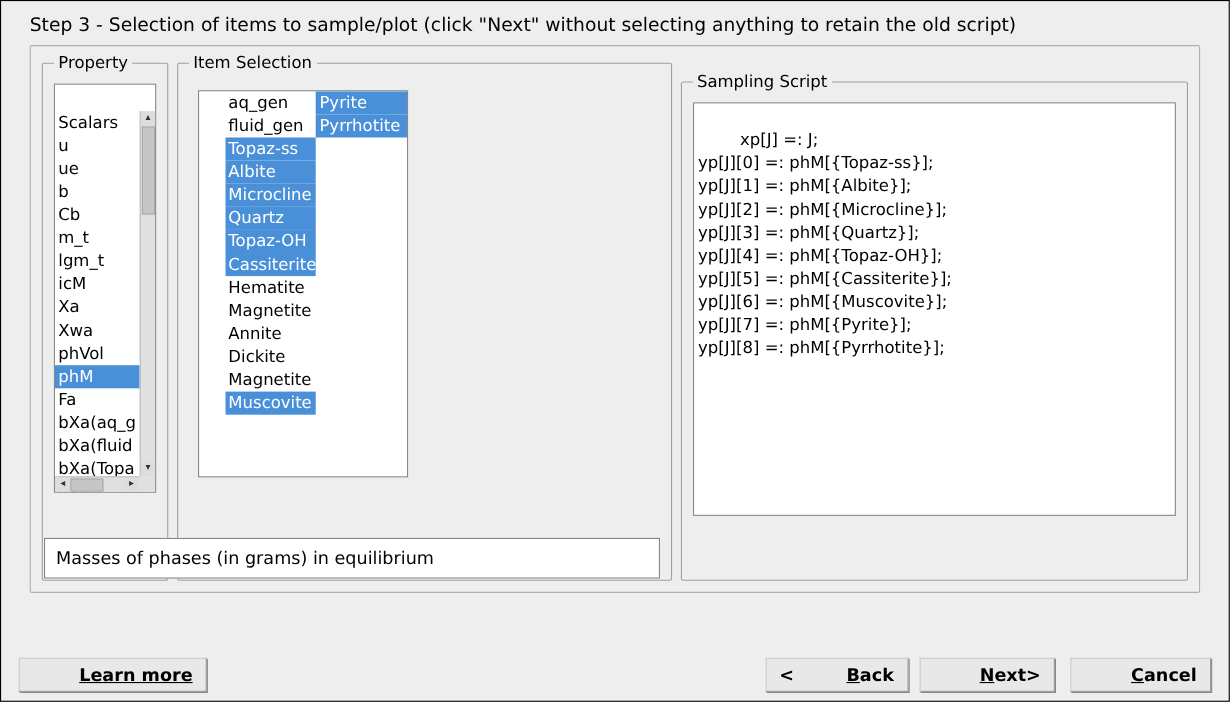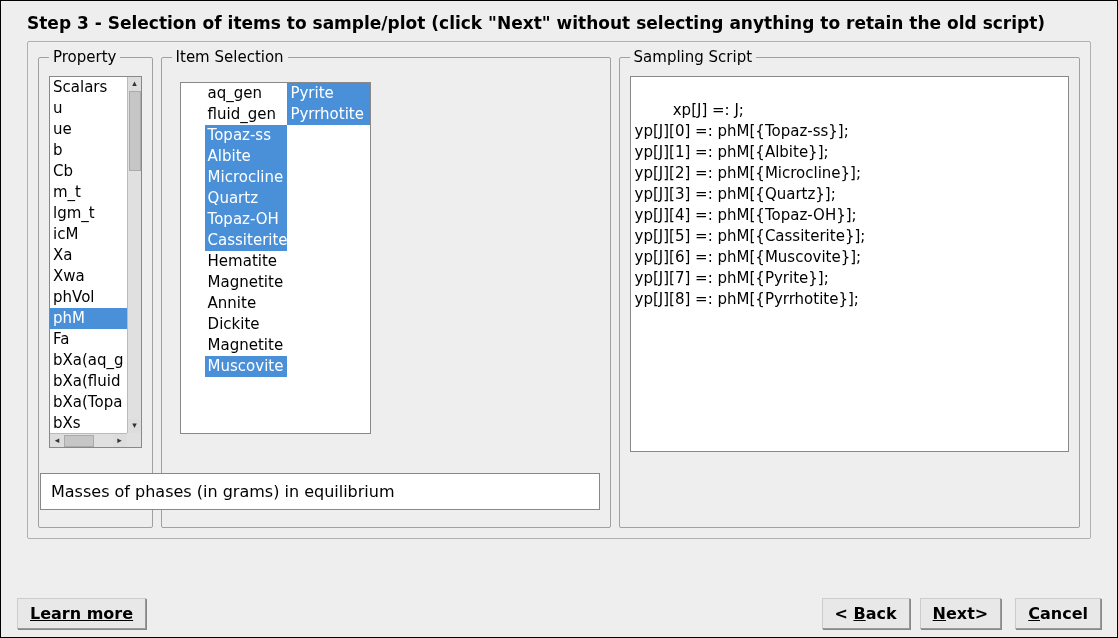--- a/index.html
+++ b/index.html
@@ -14,21 +14,21 @@
     overflow: hidden;
   }
   .page {
     width: 1118px;
     height: 638px;
     background: #eeeeee;
     border: 1px solid #000;
     position: relative;
   }
   .step-title {
-    font-weight: bold;
+    font-weight: normal;
     font-size: 17px;
     padding: 12px 42px 8px 26px;
     color: #000;
   }
   .main-panel {
     margin: 0 26px;
     border: 1px solid #b0b0b0;
     border-radius: 2px;
     background: #eeeeee;
     position: relative;
@@ -59,37 +59,39 @@
     flex: 0 0 450px;
     width: 450px;
     display: flex;
     flex-direction: row;
     position: relative;
   }
   .script-box {
     flex: 1 1 auto;
     display: flex;
     flex-direction: column;
+    margin-top: 17px;
   }
   .listbox-wrap {
     background: #fff;
     border: 1px solid #888;
     border-right: 1px solid #888;
     overflow: hidden;
     position: relative;
   }
   .property-list-wrap {
     height: 372px;
     display: flex;
     flex-direction: column;
   }
   .property-list {
     flex: 1 1 auto;
     overflow: hidden;
     position: relative;
+    margin-top: 24px;
   }
   .listbox {
     line-height: 21px;
     font-size: 15px;
     color: #000;
   }
   .listbox .row {
     padding: 0 3px;
     white-space: nowrap;
     cursor: default;
@@ -231,21 +233,21 @@
     border: 1px solid #999;
     border-top-color: #ccc;
     border-left-color: #ccc;
     box-shadow: 1px 1px 0 #888;
     padding: 5px 12px;
     font-size: 16px;
     font-weight: bold;
     cursor: default;
     color: #000;
   }
-  .btn-push .mn { text-decoration: underline; }
+  .btn-push .mn { text-decoration: underline; margin-left: 42px; }
   .footer .spacer { flex: 1 1 auto; }
 </style>
 </head>
 <body>
 
 <div class="page">
 
   <div class="step-title">Step 3 - Selection of items to sample/plot (click "Next" without selecting anything to retain the old script)</div>
 
   <div class="main-panel">
@@ -327,21 +329,21 @@
 yp[J][3] =: phM[{Quartz}];
 yp[J][4] =: phM[{Topaz-OH}];
 yp[J][5] =: phM[{Cassiterite}];
 yp[J][6] =: phM[{Muscovite}];
 yp[J][7] =: phM[{Pyrite}];
 yp[J][8] =: phM[{Pyrrhotite}];</span>
         <span class="text-caret" style="left:170px; top:418px;">I</span>
       </div>
     </fieldset>
 
-    <div style="position:absolute; left:12px; bottom:28px; width:560px;">
+    <div style="position:absolute; left:12px; bottom:12px; width:560px;">
       <div class="description-field">Masses of phases (in grams) in equilibrium</div>
     </div>
 
   </div>
 
   <div class="footer">
     <div class="btn-push"><span class="mn">Learn more</span></div>
     <div class="spacer"></div>
     <div class="btn-push">&lt;&nbsp;<span class="mn">B</span>ack</div>
     <div style="width:10px;"></div>

